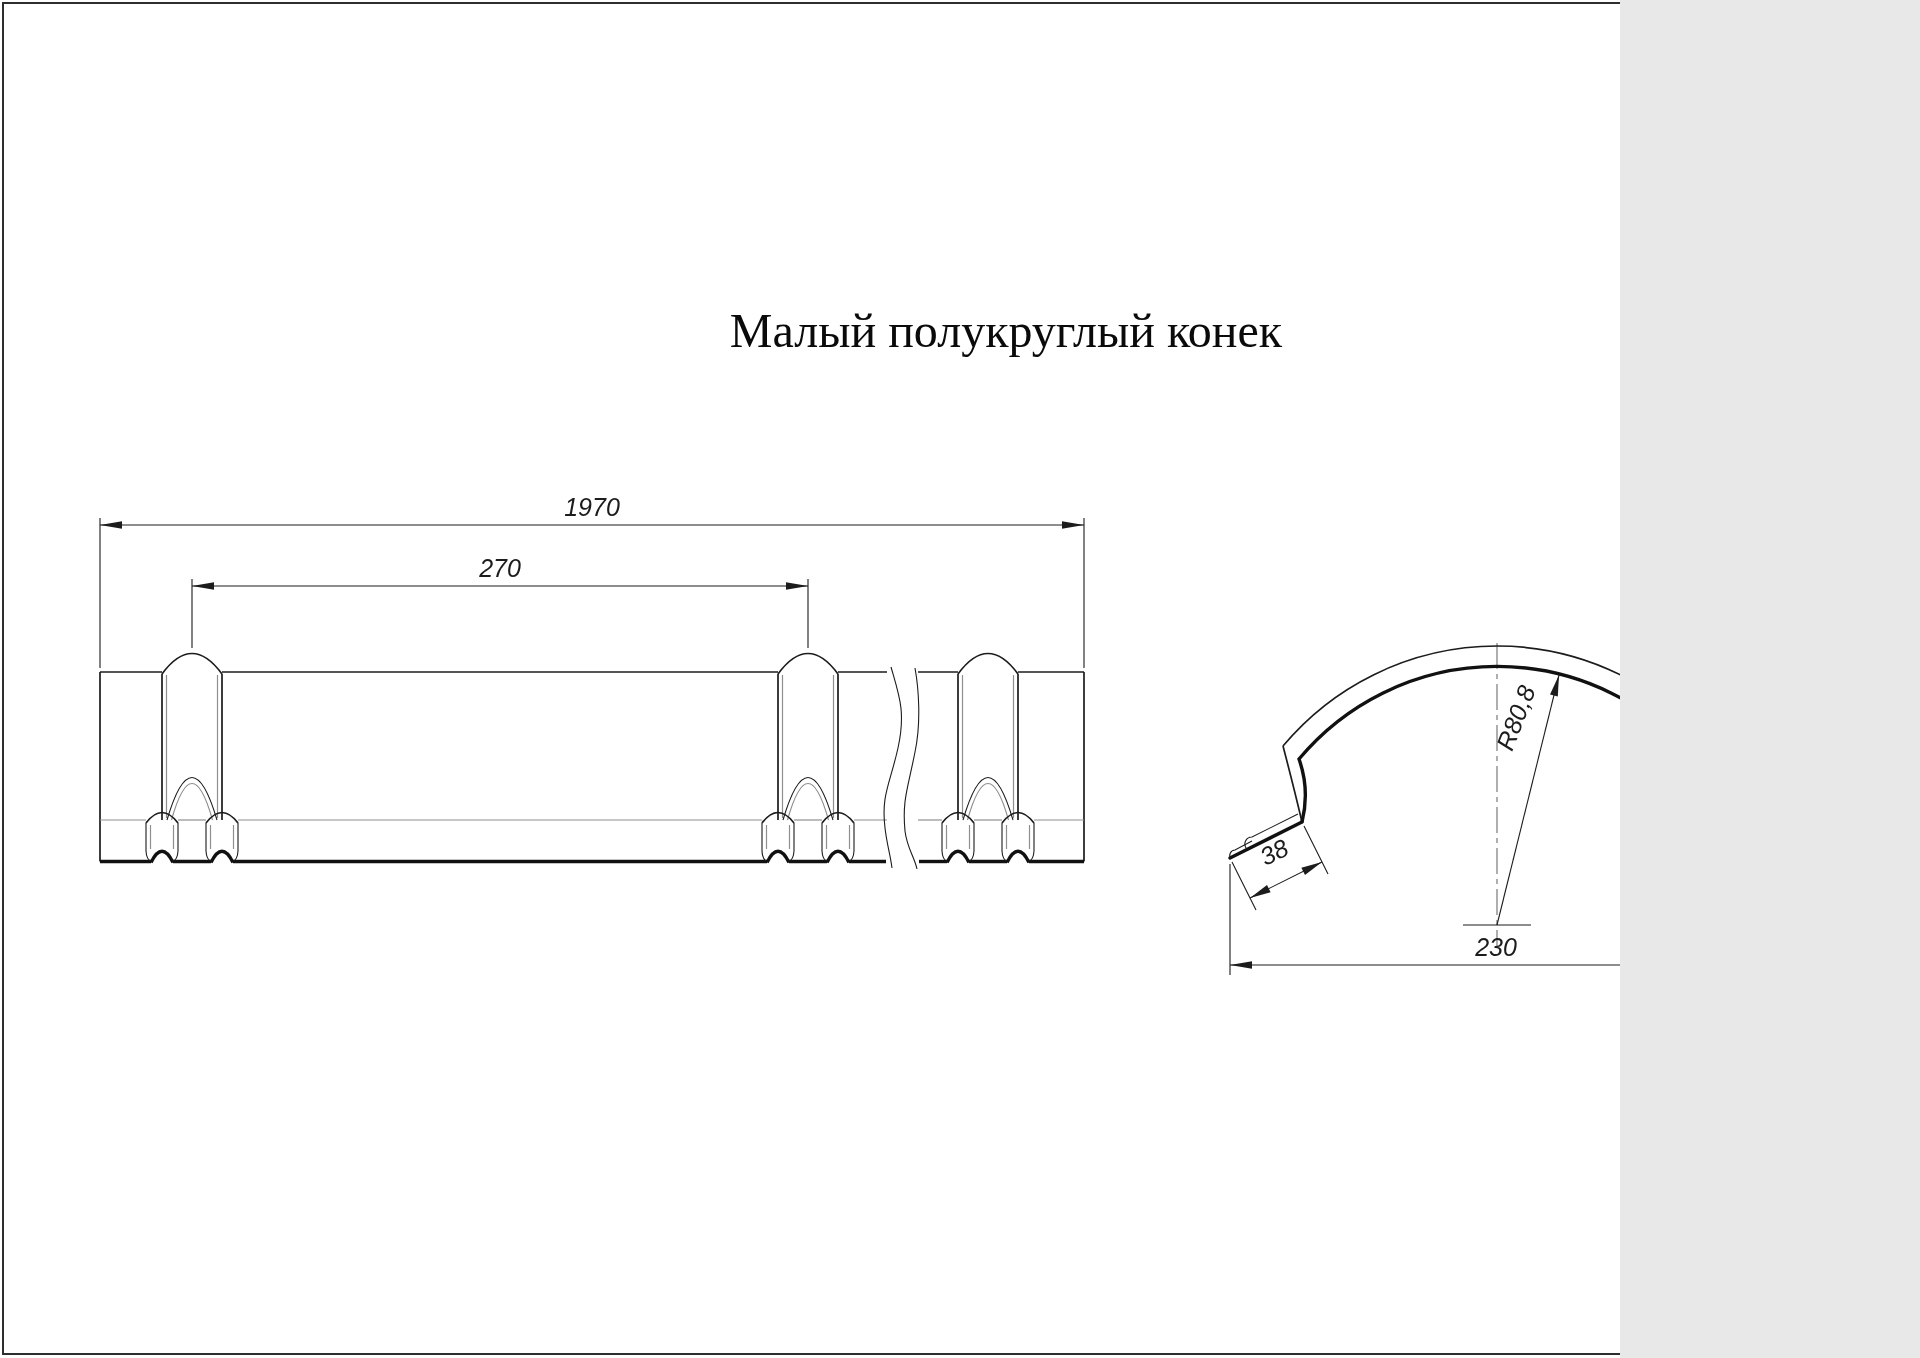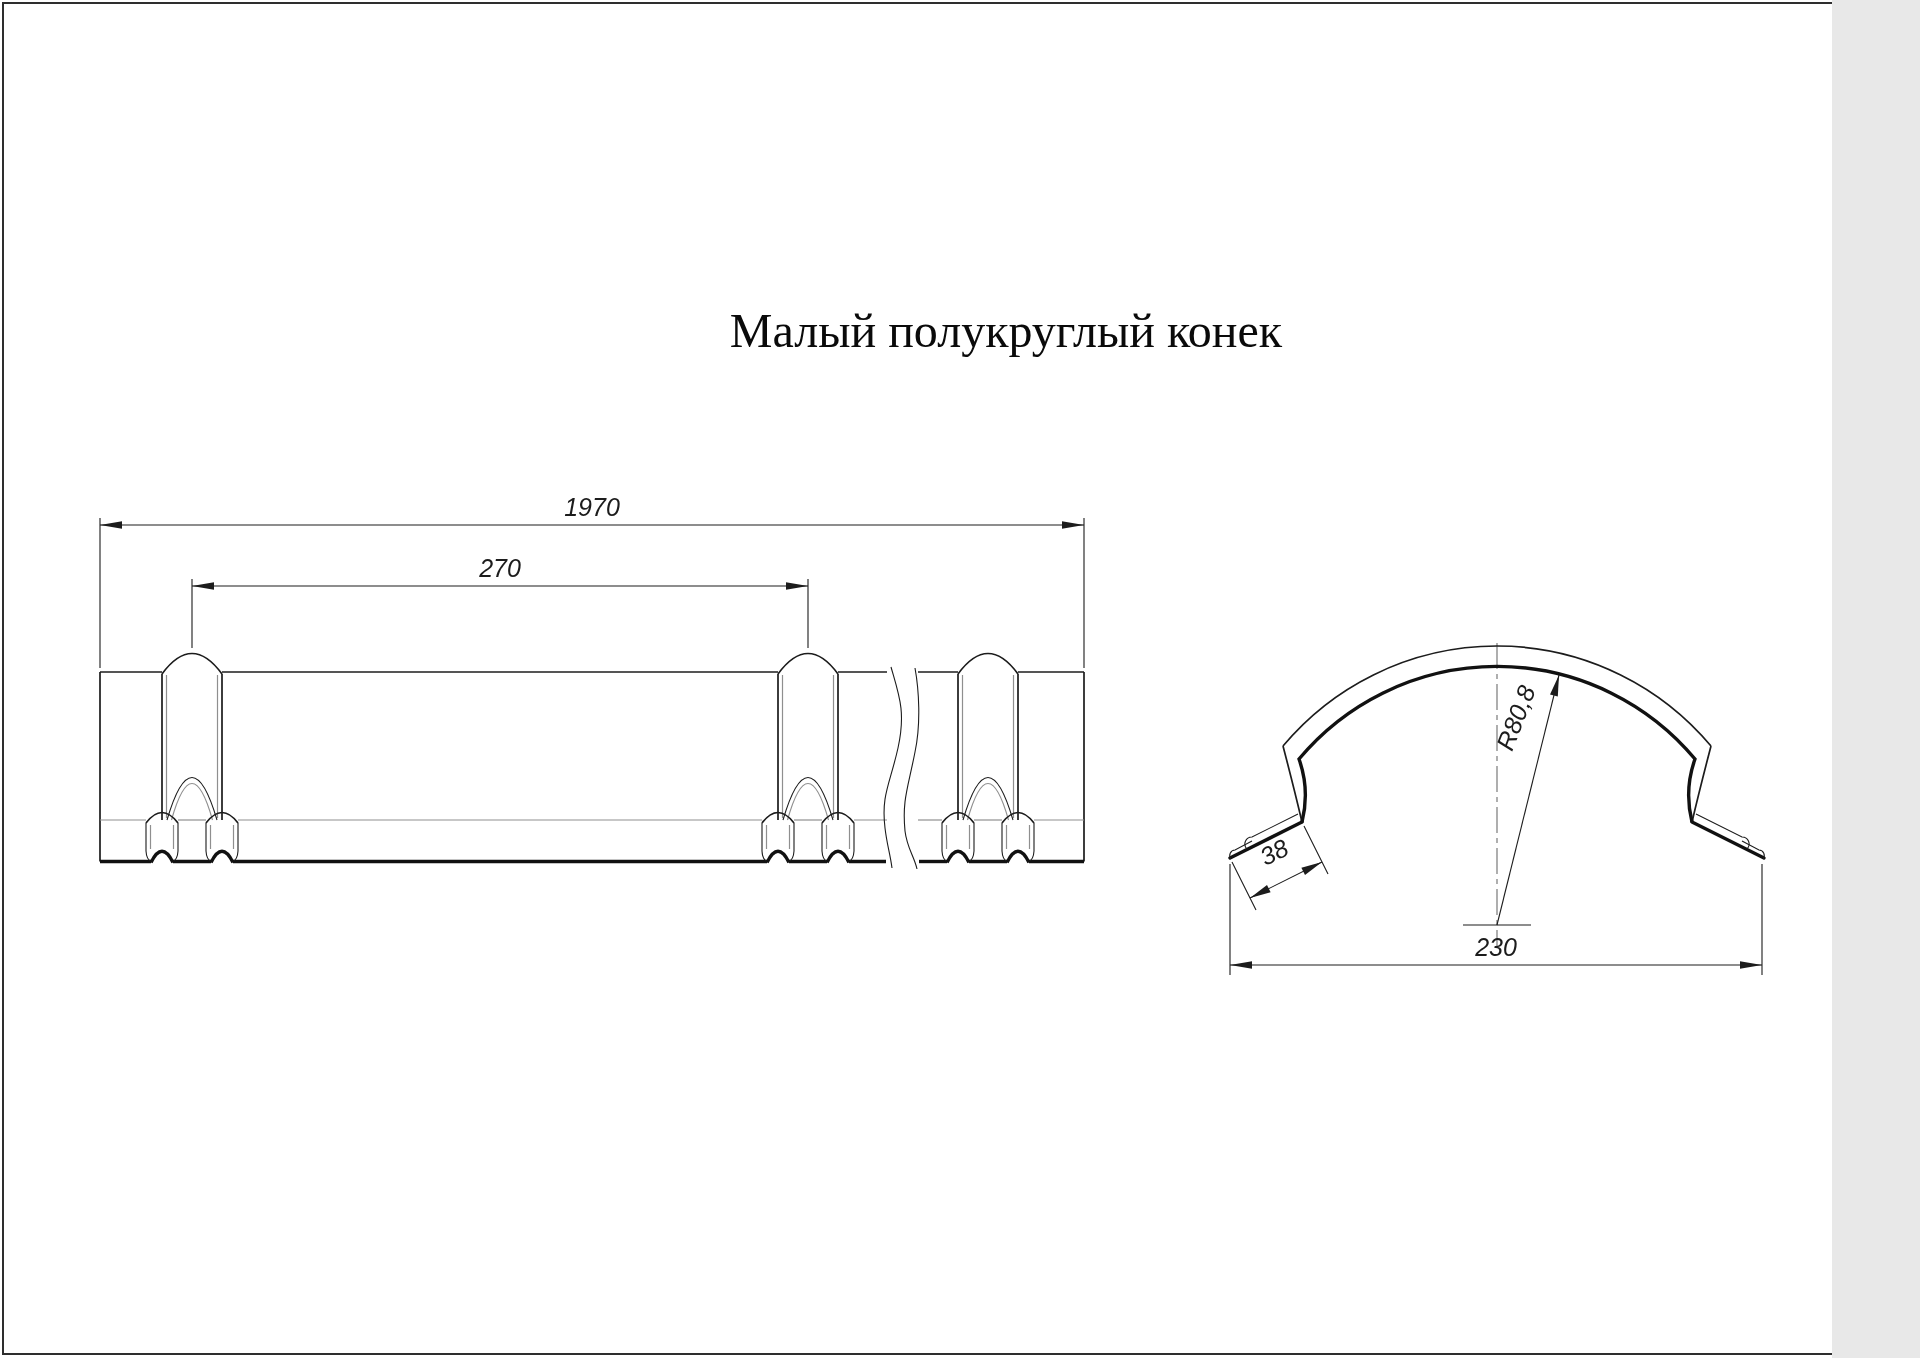--- a/index.html
+++ b/index.html
@@ -1,18 +1,18 @@
 <!DOCTYPE html>
 <html><head>
 <meta charset="utf-8">
 <style>
   html,body{margin:0;padding:0;background:#e8e8e8;}
   .sheet{
     position:relative;
-    width:1832px;height:1358px;
+    width:1620px;height:1358px;
     background:#ffffff;
     font-family:"Liberation Sans",sans-serif;
     overflow:hidden;
   }
   svg{display:block;}
   .dim-label{
     font-family:"Liberation Sans",sans-serif;
     font-style:italic;
     font-size:25px;
     fill:#1c1c1c;

